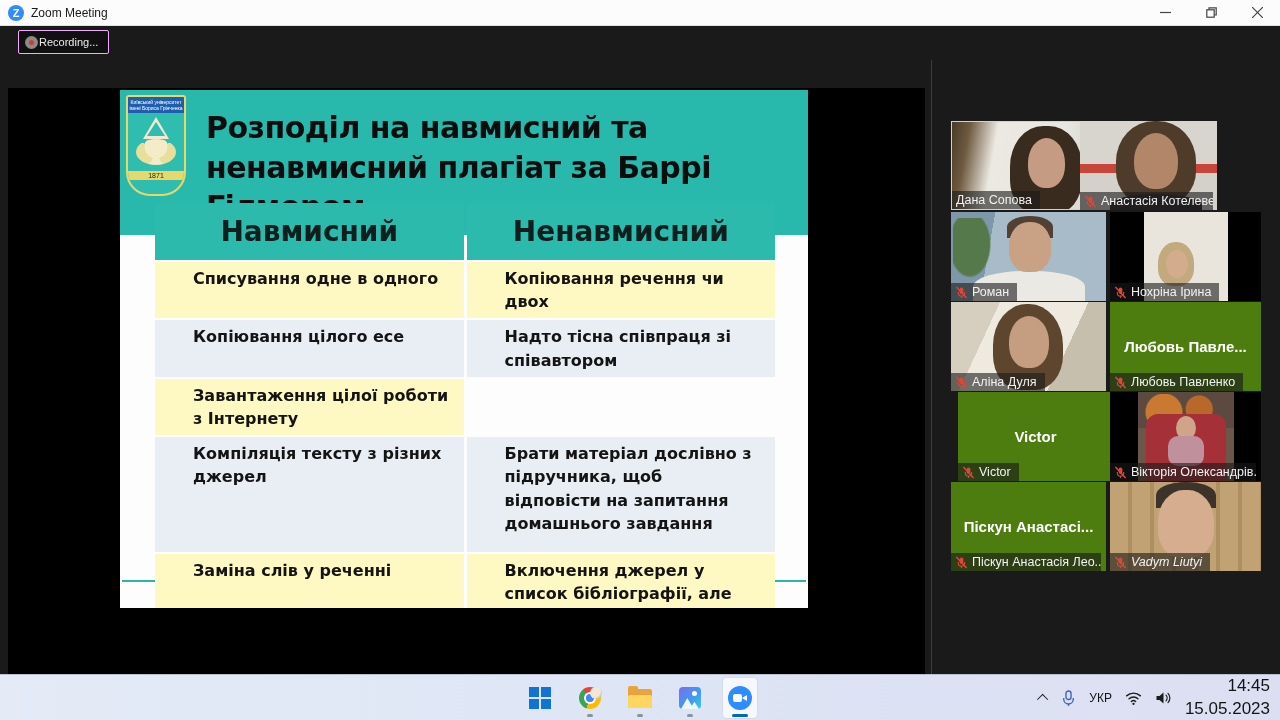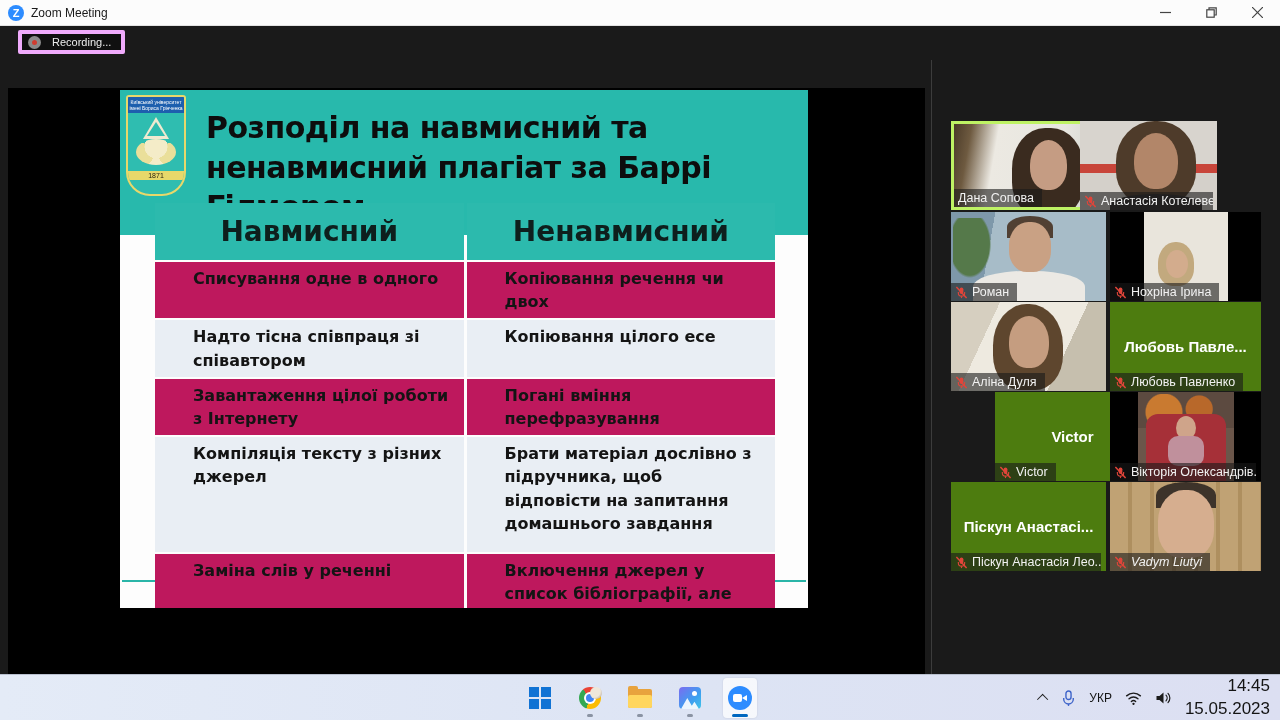--- a/index.html
+++ b/index.html
@@ -14,22 +14,22 @@
     margin-left:8px; }
   .win-title { font-size:12px; color:#1a1a1a; margin-left:7px; }
   .win-controls { margin-left:auto; display:flex; height:100%; }
   .wc { width:46px; height:100%; display:flex; align-items:center; justify-content:center; cursor:default; }
   .wc svg { stroke:#444; stroke-width:1.2; fill:none; }
 
   
   .meeting { position:absolute; left:0; top:26px; width:1280px; height:648px; background:#1a1a1a; }
 
   .rec-badge { position:absolute; left:18px; top:4px; height:24px; background:#101010;
-    border:4px solid #f0abfc; border-radius:2px; display:flex; align-items:center;
-    padding:0 10px 0 6px; gap:11px; }
+    border:1px solid #f0abfc; border-radius:2px; display:flex; align-items:center;
+    padding:0 10px 0 6px; gap:1px; }
   .rec-dot { width:13px; height:13px; border-radius:50%; background:#8a8a8a; position:relative; }
   .rec-dot::after { content:""; position:absolute; left:4px; top:4px; width:5px; height:5px;
     border-radius:50%; background:#d03c30; }
   .rec-text { color:#ececec; font-size:11px; }
 
   
   .share { position:absolute; left:8px; top:62px; width:917px; height:586px; background:#000; overflow:hidden; }
 
   
   .slide { position:absolute; left:112px; top:2px; width:688px; height:518px; background:#fdfdfd; overflow:hidden; }
@@ -59,51 +59,51 @@
   
   .ptable { position:absolute; left:35px; top:113px; width:620px; }
   .thead { display:flex; }
   .th { width:308.5px; height:57px; background:#2cbaad; color:#0e1f1d; font-family:"DejaVu Sans", sans-serif;
     font-size:28px; font-weight:bold; display:flex; align-items:center; justify-content:center; }
   .th + .th { margin-left:3px; }
   .trow { display:flex; margin-top:2px; }
   .td { width:308.5px; padding:5px 12px 5px 38px; font-family:"DejaVu Sans", sans-serif;
     font-size:16px; font-weight:bold; color:#141414; line-height:1.45; }
   .td + .td { margin-left:3px; }
-  .row-dark .td { background:#be185d; }
+  .row-dark .td { background:#fef9c3; }
   .row-light .td { background:#e9eef4; }
   .r0 .td { min-height:28px; }
   .r1 .td { min-height:53px; }
   .r2 .td { min-height:56px; }
   .r3 .td { min-height:115px; }
   .r4 .td { min-height:90px; }
   .deco-line { position:absolute; top:490px; height:2px; background:#2ab5a8; }
   .deco-left { left:2px; width:33px; }
   .deco-right { left:655px; width:31px; }
 
   
   .vdivider { position:absolute; left:931px; top:34px; width:1px; height:614px; background:#3c3c3c; }
 
   
   .tile { position:absolute; width:155px; height:89px; background:#000; overflow:hidden; }
   .tile.novideo { background:#4d7c0f; display:flex; align-items:center; justify-content:center; }
   .tile .center-name { color:#fff; font-size:15px; font-weight:bold; }
-  .tile.active { border:3px solid #bef264; }
+  .tile.active { border:1px solid #bef264; }
   .nlabel { position:absolute; left:0; bottom:0; max-width:97%; display:flex; align-items:center;
     gap:4px; background:rgba(25,25,25,0.6); padding:2px 8px 2px 4px; color:#f2f2f2; font-size:12.5px;
     white-space:nowrap; overflow:hidden; z-index:5; }
   .mic-muted { width:13px; height:13px; flex:0 0 13px; }
 
   .t1 { left:951px; top:121px; }
   .t2 { left:1080px; top:121px; width:137px; }
   .t3 { left:951px; top:212px; }
   .t4 { left:1110px; top:212px; width:151px; }
   .t5 { left:951px; top:302px; }
   .t6 { left:1110px; top:302px; width:151px; }
-  .t7 { left:995px; top:392px; }
+  .t7 { left:958px; top:392px; }
   .t8 { left:1110px; top:392px; width:151px; }
   .t9 { left:951px; top:482px; }
   .t10{ left:1110px; top:482px; width:151px;font-style:italic; }
 
   .scene { position:absolute; inset:0; }
   .pillar { position:absolute; top:0; bottom:0; left:50%; transform:translateX(-50%); }
   .hair, .face, .shirt, .plant, .chair { position:absolute; }
 
   .s-dana { background:linear-gradient(100deg,#4a3a28 0%,#6e5a40 11%,#ece9e2 28%,#e7e6e0 68%,#ced1ca 100%); }
   .s-dana .hair { left:58px; top:4px; width:72px; height:88px; background:#3a2b1f; border-radius:46% 46% 38% 38%; }
@@ -246,26 +246,25 @@
       <div class="ptable">
         <div class="thead">
           <div class="th">Навмисний</div>
           <div class="th">Ненавмисний</div>
         </div>
         <div class="trow row-dark r0">
           <div class="td">Списування одне в одного</div>
           <div class="td">Копіювання речення чи двох</div>
         </div>
         <div class="trow row-light r1">
+          <div class="td">Копіювання цілого есе</div>
           <div class="td">Надто тісна співпраця зі співавтором</div>
-          <div class="td">Копіювання цілого есе</div>
         </div>
         <div class="trow row-dark r2">
           <div class="td">Завантаження цілої роботи з Інтернету</div>
-          <div class="td">Погані вміння перефразування</div>
         </div>
         <div class="trow row-light r3">
           <div class="td">Компіляція тексту з різних джерел</div>
           <div class="td">Брати матеріал дослівно  з підручника, щоб відповісти на запитання домашнього завдання</div>
         </div>
         <div class="trow row-dark r4">
           <div class="td">Заміна слів у реченні</div>
           <div class="td">Включення джерел у список бібліографії, але без цитування їх у тексті роботи.</div>
         </div>
       </div>

